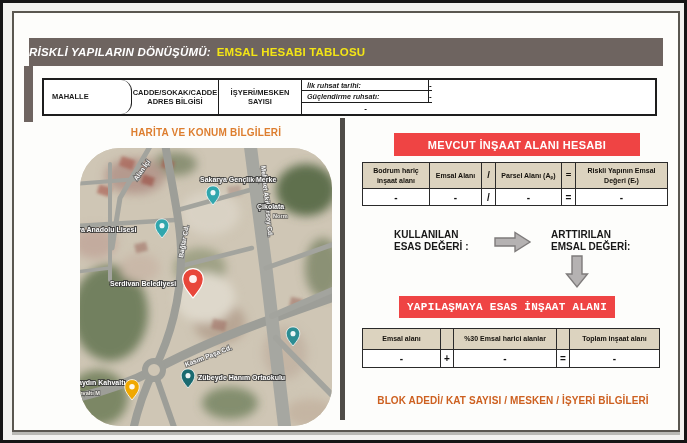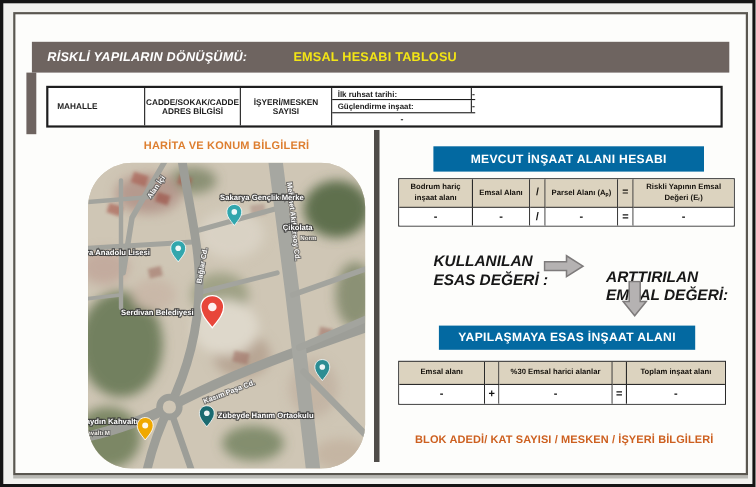--- a/index.html
+++ b/index.html
@@ -13,39 +13,39 @@
   .frame { position:absolute; inset:0; border:3px solid #151515; background:#f2f2ef; }
   .inner {
     position:absolute; left:9px; top:8px; width:668px; height:421px;
     border:2px solid #5a5750; background:#fdfdfb;
     box-shadow:0 3px 0 #b9b9b4;
   }
 
   
   .title-band {
     position:absolute; left:29px; top:38px; width:634px; height:28px;
-    background:#6e6460; display:flex; align-items:center; padding-left:14px;
+    background:#6e6460; display:flex; align-items:center; 
     font-size:11.5px; font-weight:bold; letter-spacing:.2px; white-space:nowrap;
   }
   .title-prefix { color:#ffffff; font-style:italic; margin-right:6px; }
-  .title-highlight { color:#f3e515;margin-left:36px; }
+  .title-highlight { color:#f3e515; }
   .title-tail { position:absolute; left:24px; top:66px; width:9px; height:56px; background:#6e6460; }
 
   
   .top-table {
     position:absolute; left:42px; top:78px; width:615px; height:38px;
     display:grid; grid-template-columns:88px 87px 83px 98px 92px 167px;
     border:2px solid #1d1d1d; background:#fff;
     font-size:7.5px; font-weight:bold; color:#1c1c1c;
   }
   .top-cell { border-right:1.5px solid #1d1d1d; display:flex; align-items:center; justify-content:center; text-align:center; padding:1px 3px; line-height:1.25; }
-  .top-cell.first { justify-content:flex-start; padding-left:8px; text-align:left; }
+  .top-cell.first { justify-content:flex-start; padding-left:8px; text-align:left;border-radius:11px; }
   .top-cell.arsa { justify-content:flex-start; padding-left:7px; text-align:left; }
   .permits { display:grid; grid-template-rows:repeat(3,1fr); }
-  .permit-row { display:grid; grid-template-columns:127px 1fr; border-bottom:1.2px solid #1d1d1d; }
+  .permit-row { display:grid; grid-template-columns:127px 1fr; border-bottom:1.2px solid #1d1d1d;font-style:italic; }
   .permit-row:last-child { border-bottom:none; }
   .permit-label { display:flex; align-items:center; padding-left:5px; font-size:7.2px; border-right:1.2px solid #1d1d1d; }
   .permit-value { display:flex; align-items:center; justify-content:center; font-size:8px; }
 
   
   .harita-title {
     position:absolute; left:80px; top:127px; width:252px; text-align:center;
     color:#dd7e2f; font-weight:bold; font-size:10px; letter-spacing:.2px;
   }
   .map-wrap {
@@ -55,49 +55,49 @@
   .map-wrap svg { display:block; }
   .map-poi-label { font-size:7px; font-weight:bold; fill:#ffffff; paint-order:stroke; stroke:rgba(55,55,55,.85); stroke-width:2px; }
   .map-poi-sub { font-size:5.6px; font-weight:bold; fill:#f2efe9; paint-order:stroke; stroke:rgba(70,70,70,.75); stroke-width:1.6px; }
   .map-street-label { font-size:6.6px; font-weight:bold; fill:#fdfdfd; paint-order:stroke; stroke:rgba(90,90,90,.8); stroke-width:1.8px; }
 
   
   .divider { position:absolute; left:340px; top:118px; width:5px; height:302px; background:#4f4c48; }
 
   
   .gray-bar {
-    position:absolute; height:23px; background:#0369a1; color:#ffffff;
+    position:absolute; height:23px; background:#ef4444; color:#ffffff;
     display:flex; align-items:center; justify-content:center;
     font-weight:bold; font-size:11px; letter-spacing:.3px; white-space:nowrap;
   }
   .mevcut-bar { left:394px; top:133px; width:246px; }
-  .yapilasma-bar { left:399px; top:296px; width:233px; height:22px; }
+  .yapilasma-bar { left:399px; top:296px; width:216px; height:22px;font-family:Liberation Mono, monospace; }
 
   .calc-table { position:absolute; display:grid; border:1.5px solid #2a2a2a; background:#fff; }
   .calc-table .hcell {
     background:#dcd3bf; border-right:1px solid #2a2a2a; border-bottom:1.2px solid #2a2a2a;
     display:flex; align-items:center; justify-content:center; text-align:center;
     font-size:7px; font-weight:bold; color:#14110c; line-height:1.3; padding:1px 2px;
   }
   .calc-table .dcell {
     background:#ffffff; border-right:1px solid #2a2a2a;
     display:flex; align-items:center; justify-content:center;
     font-size:10px; font-weight:bold; color:#111;
   }
   .calc-table .hcell.last, .calc-table .dcell.last { border-right:none; }
   .calc-table .op { font-size:9.5px; }
 
   .table1 { left:362px; top:162px; width:306px; height:44px;
     grid-template-columns:67px 52px 14px 66px 14px 1fr; grid-template-rows:26px 1fr; }
   .table2 { left:362px; top:328px; width:298px; height:40px;
     grid-template-columns:78px 13px 103px 13px 1fr; grid-template-rows:21px 1fr; }
 
-  .flow-label { position:absolute; font-size:14px; font-weight:bold; color:#171717; line-height:1.22; white-space:nowrap;font-style:italic; }
+  .flow-label { position:absolute; font-size:10px; font-weight:bold; color:#171717; line-height:1.22; white-space:nowrap; }
   .kullanilan { left:394px; top:229px; }
-  .arttirilan { left:551px; top:243px; }
+  .arttirilan { left:551px; top:229px; }
   .arrow { position:absolute; }
   .arrow-right { left:494px; top:231px; }
   .arrow-down { left:565px; top:255px; }
 
   .footer-note {
     position:absolute; left:350px; top:395px; width:326px; text-align:center;
     color:#cd6020; font-weight:bold; font-size:10px; letter-spacing:.1px; white-space:nowrap;
   }
 </style>
 </head>
@@ -116,21 +116,21 @@
 <div class="top-table">
   <div class="top-cell first">MAHALLE</div>
   <div class="top-cell">CADDE/SOKAK/CADDE ADRES BİLGİSİ</div>
   <div class="top-cell">İŞYERİ/MESKEN SAYISI</div>
   <div class="permits">
     <div class="permit-row">
       <div class="permit-label">İlk ruhsat tarihi:</div>
       <div class="permit-value">-</div>
     </div>
     <div class="permit-row">
-      <div class="permit-label">Güçlendirme inşaat:</div>
+      <div class="permit-label">Güçlendirme ruhsatı:</div>
       <div class="permit-value">-</div>
     </div>
     <div class="permit-row">
       <div class="permit-value">-</div>
     </div>
   </div>
 </div>
 
 <div class="harita-title">HARİTA VE KONUM BİLGİLERİ</div>
 

